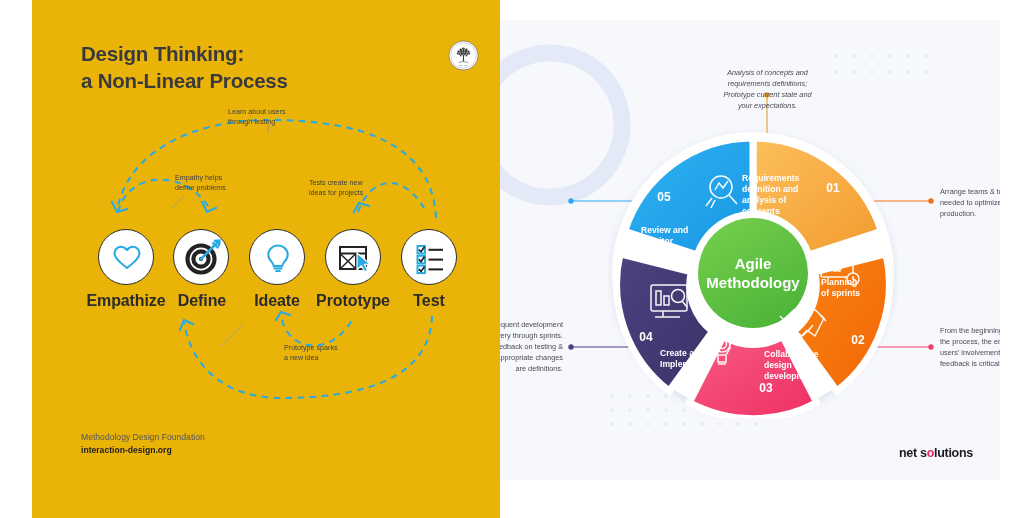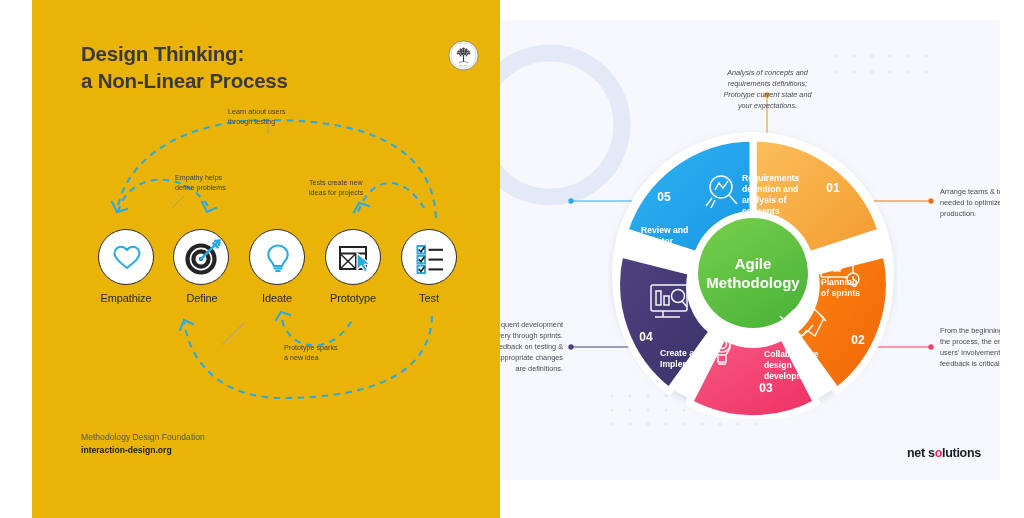--- a/index.html
+++ b/index.html
@@ -28,21 +28,21 @@
   .dt-canvas{position:absolute;left:0;top:0;width:500px;height:518px;}
 
   .dt-node{
     position:absolute;width:56px;height:56px;border-radius:50%;
     border:1.6px solid #2b2b2d;background:#fff;
     box-sizing:border-box;
   }
   .dt-node svg{position:absolute;left:0;top:0;}
   .dt-label{
     position:absolute;width:120px;text-align:center;
-    font-size:11px;font-weight:normal;color:#2b2b2d;
+    font-size:16px;font-weight:bold;color:#2b2b2d;
     letter-spacing:-0.1px;
   }
   .dt-note{
     position:absolute;font-size:7.1px;color:#3f3f41;
     line-height:1.42;letter-spacing:0.02px;
   }
   .dt-foot{
     position:absolute;left:49px;top:431px;
     font-size:8.6px;color:#55565a;line-height:1.55;
   }
@@ -60,21 +60,21 @@
   .rp-inner .deco{position:absolute;}
   .wheel-wrap{position:absolute;left:108px;top:108px;width:290px;height:290px;}
   .callout{
     position:absolute;font-size:7.3px;line-height:1.5;color:#4a4a55;
   }
   .callout.r{text-align:right;}
   .callout.l{text-align:left;}
   .callout.c{text-align:center;font-style:italic;}
   .netlogo{
     position:absolute;left:399px;top:446px;
-    font-size:12.5px;font-weight:bold;color:#1b1b22;letter-spacing:-0.3px;margin-left:8px;
+    font-size:12.5px;font-weight:bold;color:#1b1b22;letter-spacing:-0.3px;
   }
   .netlogo .hl{color:#e8265f;}
 </style>
 </head>
 <body>
 
 <div class="stage">
 
   <div class="left-panel">
 

